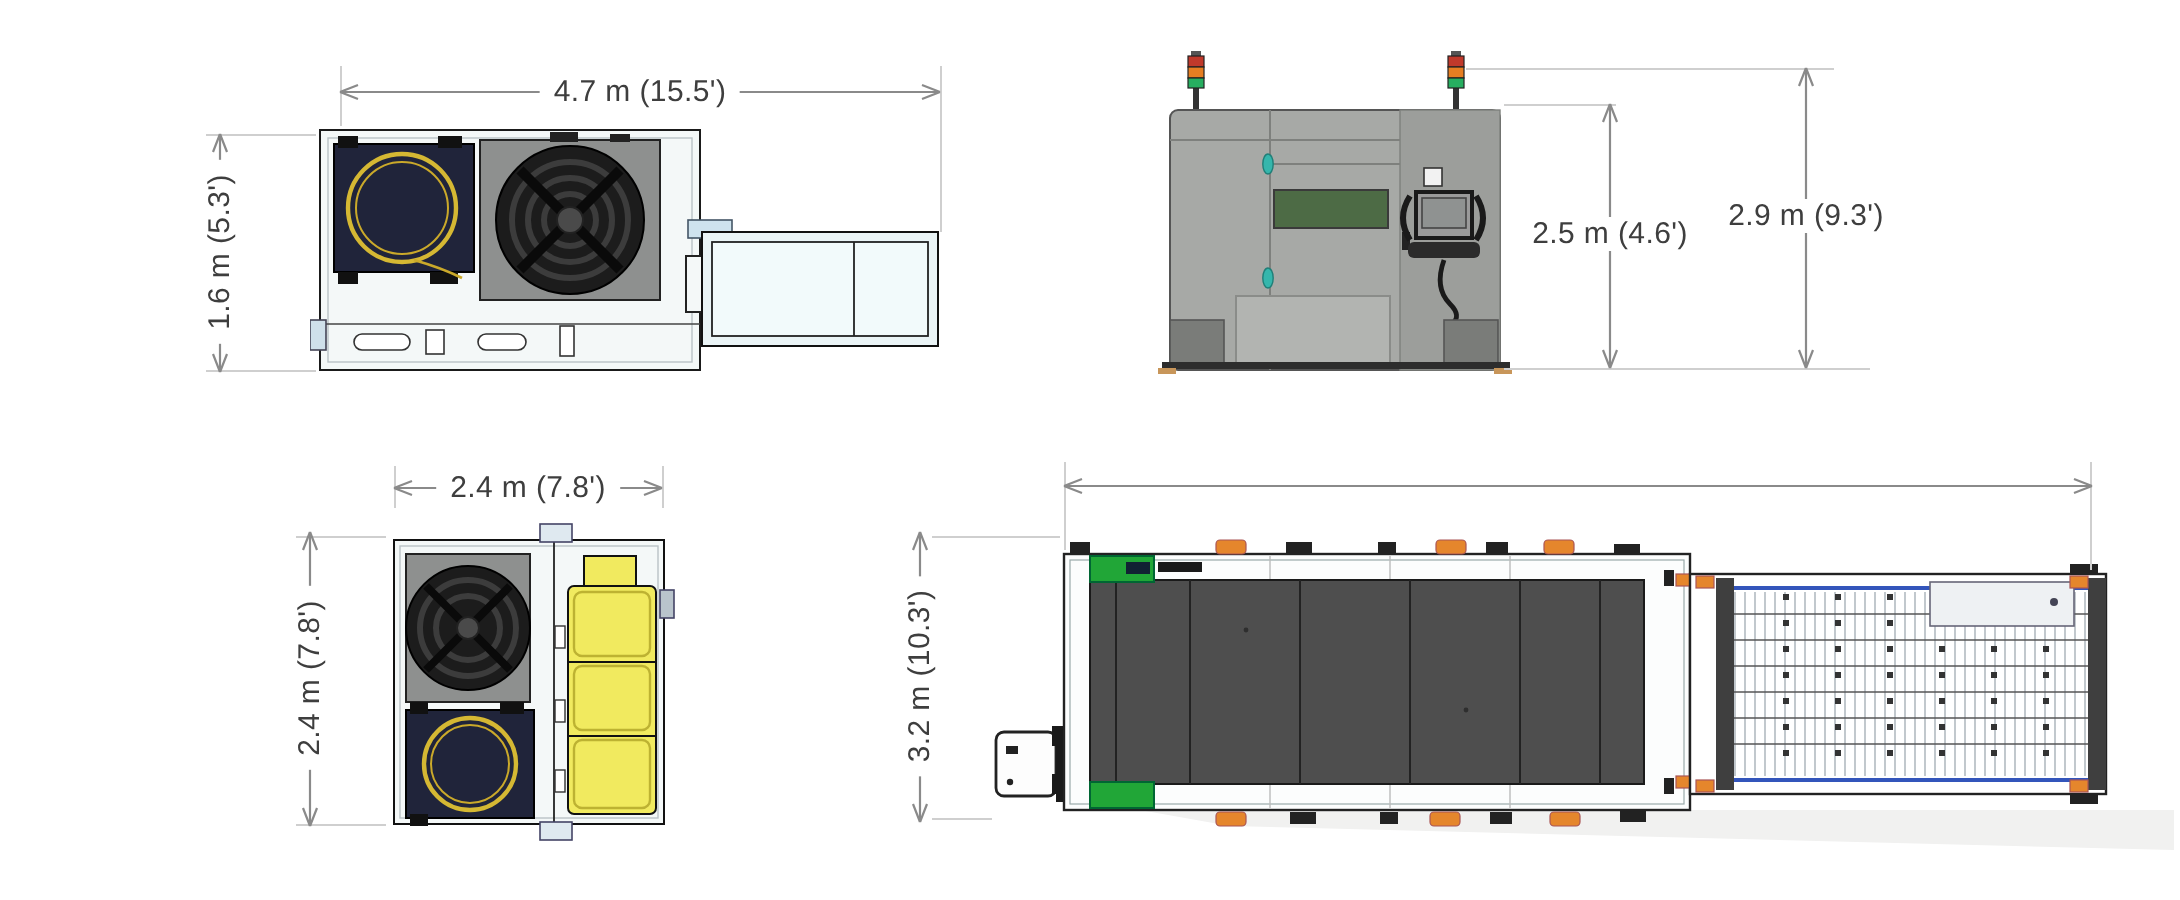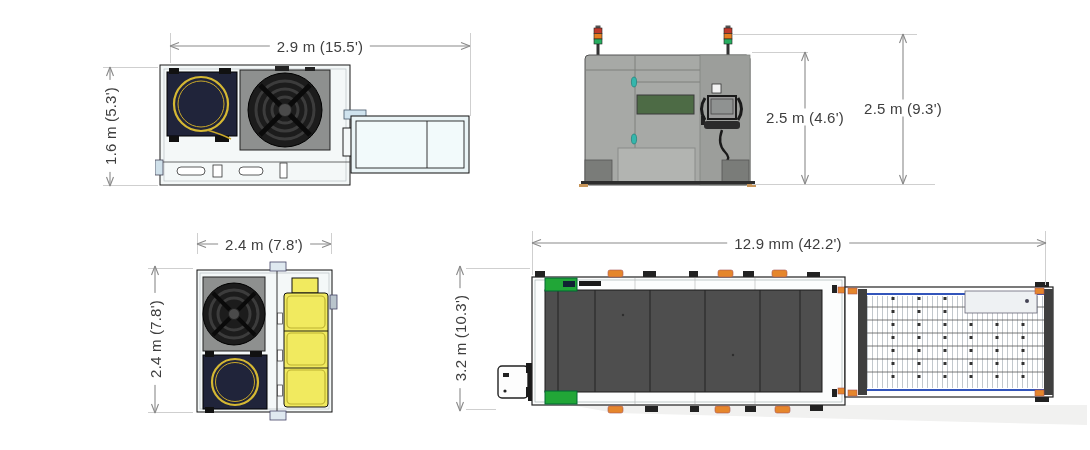--- a/index.html
+++ b/index.html
@@ -59,21 +59,21 @@
   </svg>
 
   <div class="ext" style="left:170px;top:33px;width:1px;height:30px"></div>
   <div class="ext" style="left:470px;top:33px;width:1px;height:83px"></div>
   <div class="ext" style="left:103px;top:67px;width:55px;height:1px"></div>
   <div class="ext" style="left:103px;top:185px;width:55px;height:1px"></div>
   <svg class="abs dim" style="left:169px;top:40px" width="302" height="12">
     <line x1="1" y1="6" x2="301" y2="6"></line>
     <path d="M1,6 L10,2.5 M1,6 L10,9.5 M301,6 L292,2.5 M301,6 L292,9.5"></path>
   </svg>
-  <span class="dimlabel" style="left:320px;top:46px">2.9 m (15.5')</span>
+  <span class="dimlabel" style="left:320px;top:46px">4.7 m (15.5')</span>
   <svg class="abs dim" style="left:104px;top:66px" width="12" height="121">
     <line x1="6" y1="1" x2="6" y2="120"></line>
     <path d="M6,1 L2.5,10 M6,1 L9.5,10 M6,120 L2.5,111 M6,120 L9.5,111"></path>
   </svg>
   <span class="dimlabel vert" style="left:110px;top:126px">1.6 m (5.3')</span>
 
   <svg class="abs" style="left:570px;top:20px" width="200" height="170" viewBox="0 0 200 170">
     <g>
       <rect x="26.5" y="24" width="3" height="12" fill="#333"></rect>
       <rect x="25.5" y="5.5" width="5" height="2.5" fill="#555"></rect>
@@ -121,21 +121,21 @@
   <div class="ext" style="left:752px;top:184px;width:183px;height:1px"></div>
   <svg class="abs dim" style="left:799px;top:51px" width="12" height="134">
     <line x1="6" y1="1" x2="6" y2="133"></line>
     <path d="M6,1 L2.5,10 M6,1 L9.5,10 M6,133 L2.5,124 M6,133 L9.5,124"></path>
   </svg>
   <span class="dimlabel" style="left:805px;top:117px">2.5 m (4.6')</span>
   <svg class="abs dim" style="left:897px;top:33px" width="12" height="152">
     <line x1="6" y1="1" x2="6" y2="151"></line>
     <path d="M6,1 L2.5,10 M6,1 L9.5,10 M6,151 L2.5,142 M6,151 L9.5,142"></path>
   </svg>
-  <span class="dimlabel" style="left:903px;top:108px">2.5 m (9.3')</span>
+  <span class="dimlabel" style="left:903px;top:108px">2.9 m (9.3')</span>
 
   <svg class="abs" style="left:190px;top:255px" width="150" height="170" viewBox="0 0 150 170">
     <rect x="7" y="15" width="135" height="142" fill="#f4f8f8" stroke="#111"></rect>
     <rect x="10" y="18" width="129" height="136" fill="none" stroke="#b9c2c6" stroke-width="0.7"></rect>
     <line x1="87" y1="15" x2="87" y2="157" stroke="#222" stroke-width="0.9"></line>
     <rect x="87.5" y="58" width="5" height="11" fill="#fff" stroke="#333" stroke-width="0.7"></rect>
     <rect x="87.5" y="95" width="5" height="11" fill="#fff" stroke="#333" stroke-width="0.7"></rect>
     <rect x="87.5" y="130" width="5" height="11" fill="#fff" stroke="#333" stroke-width="0.7"></rect>
     <rect x="80" y="7" width="16" height="9" fill="#dfe9f0" stroke="#446" stroke-width="0.8"></rect>
     <rect x="80" y="156" width="16" height="9" fill="#dfe9f0" stroke="#446" stroke-width="0.8"></rect>
@@ -273,20 +273,19 @@
   </svg>
 
   <div class="ext" style="left:532px;top:231px;width:1px;height:44px"></div>
   <div class="ext" style="left:1045px;top:231px;width:1px;height:54px"></div>
   <div class="ext" style="left:466px;top:268px;width:64px;height:1px"></div>
   <div class="ext" style="left:466px;top:409px;width:30px;height:1px"></div>
   <svg class="abs dim" style="left:531px;top:237px" width="516" height="12">
     <line x1="1" y1="6" x2="515" y2="6"></line>
     <path d="M1,6 L10,2.5 M1,6 L10,9.5 M515,6 L506,2.5 M515,6 L506,9.5"></path>
   </svg>
-  <span class="dimlabel" style="left:788px;top:243px">12.9 mm (42.2')</span>
   <svg class="abs dim" style="left:454px;top:265px" width="12" height="147">
     <line x1="6" y1="1" x2="6" y2="146"></line>
     <path d="M6,1 L2.5,10 M6,1 L9.5,10 M6,146 L2.5,137 M6,146 L9.5,137"></path>
   </svg>
   <span class="dimlabel vert" style="left:460px;top:338px">3.2 m (10.3')</span>
 
 </div>
 
 </body></html>

